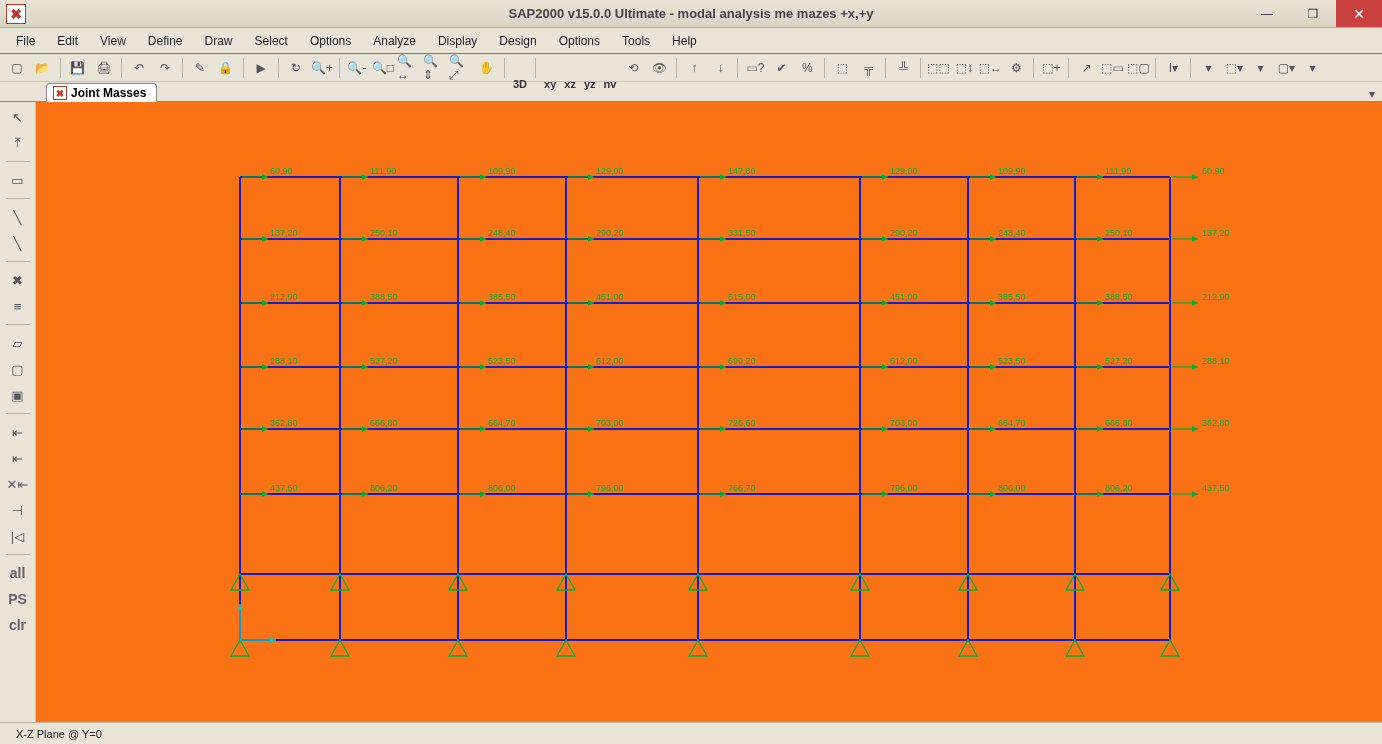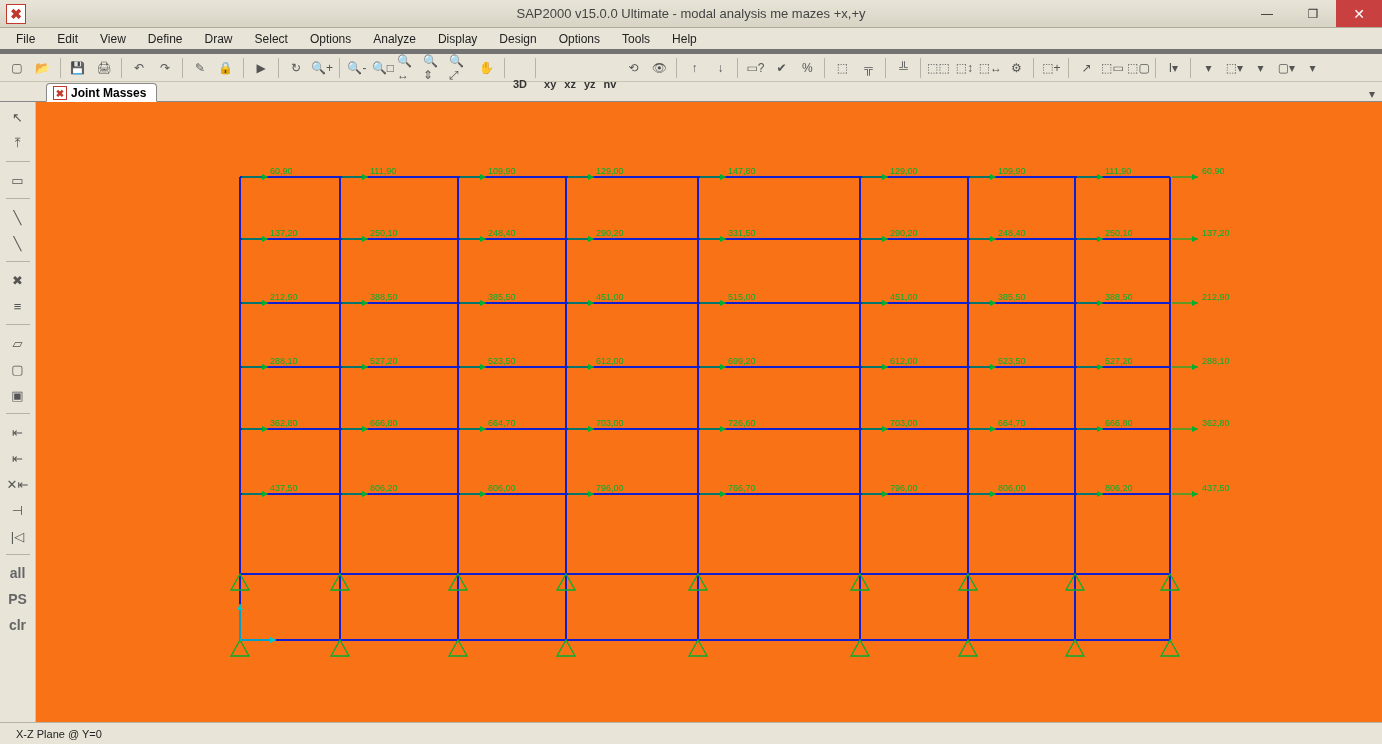--- a/index.html
+++ b/index.html
@@ -28,40 +28,41 @@
     border: 1px solid #c0392b;
     display:flex;align-items:center;justify-content:center;
     color:#c0392b;font-weight:bold;font-size:14px;
   }
   .titlebar .title-text {
     position:absolute;
     left:50%;
     transform:translateX(-50%);
     color:#444;
     font-size:13px;
+    font-weight:bold;
   }
   .titlebar .window-controls {
     margin-left:auto;
     display:flex;
     height:100%;
   }
   .titlebar .window-controls div {
     width:46px;
     display:flex;
     align-items:center;
     justify-content:center;
     font-family:sans-serif;
   }
   .titlebar .min-btn, .titlebar .max-btn { color:#333; }
   .titlebar .close-btn { background:#c94040; color:#fff; font-size:14px; }
   
   .menubar {
     height:26px;
     background:#e8e4d8;
-    border-bottom:5px solid #737373;
+    border-bottom:1px solid #737373;
     display:flex;
     align-items:center;
     padding:0 6px;
     gap:2px;
   }
   .menubar .menu-item {
     padding:3px 10px;
     color:#222;
     cursor:default;
   }

